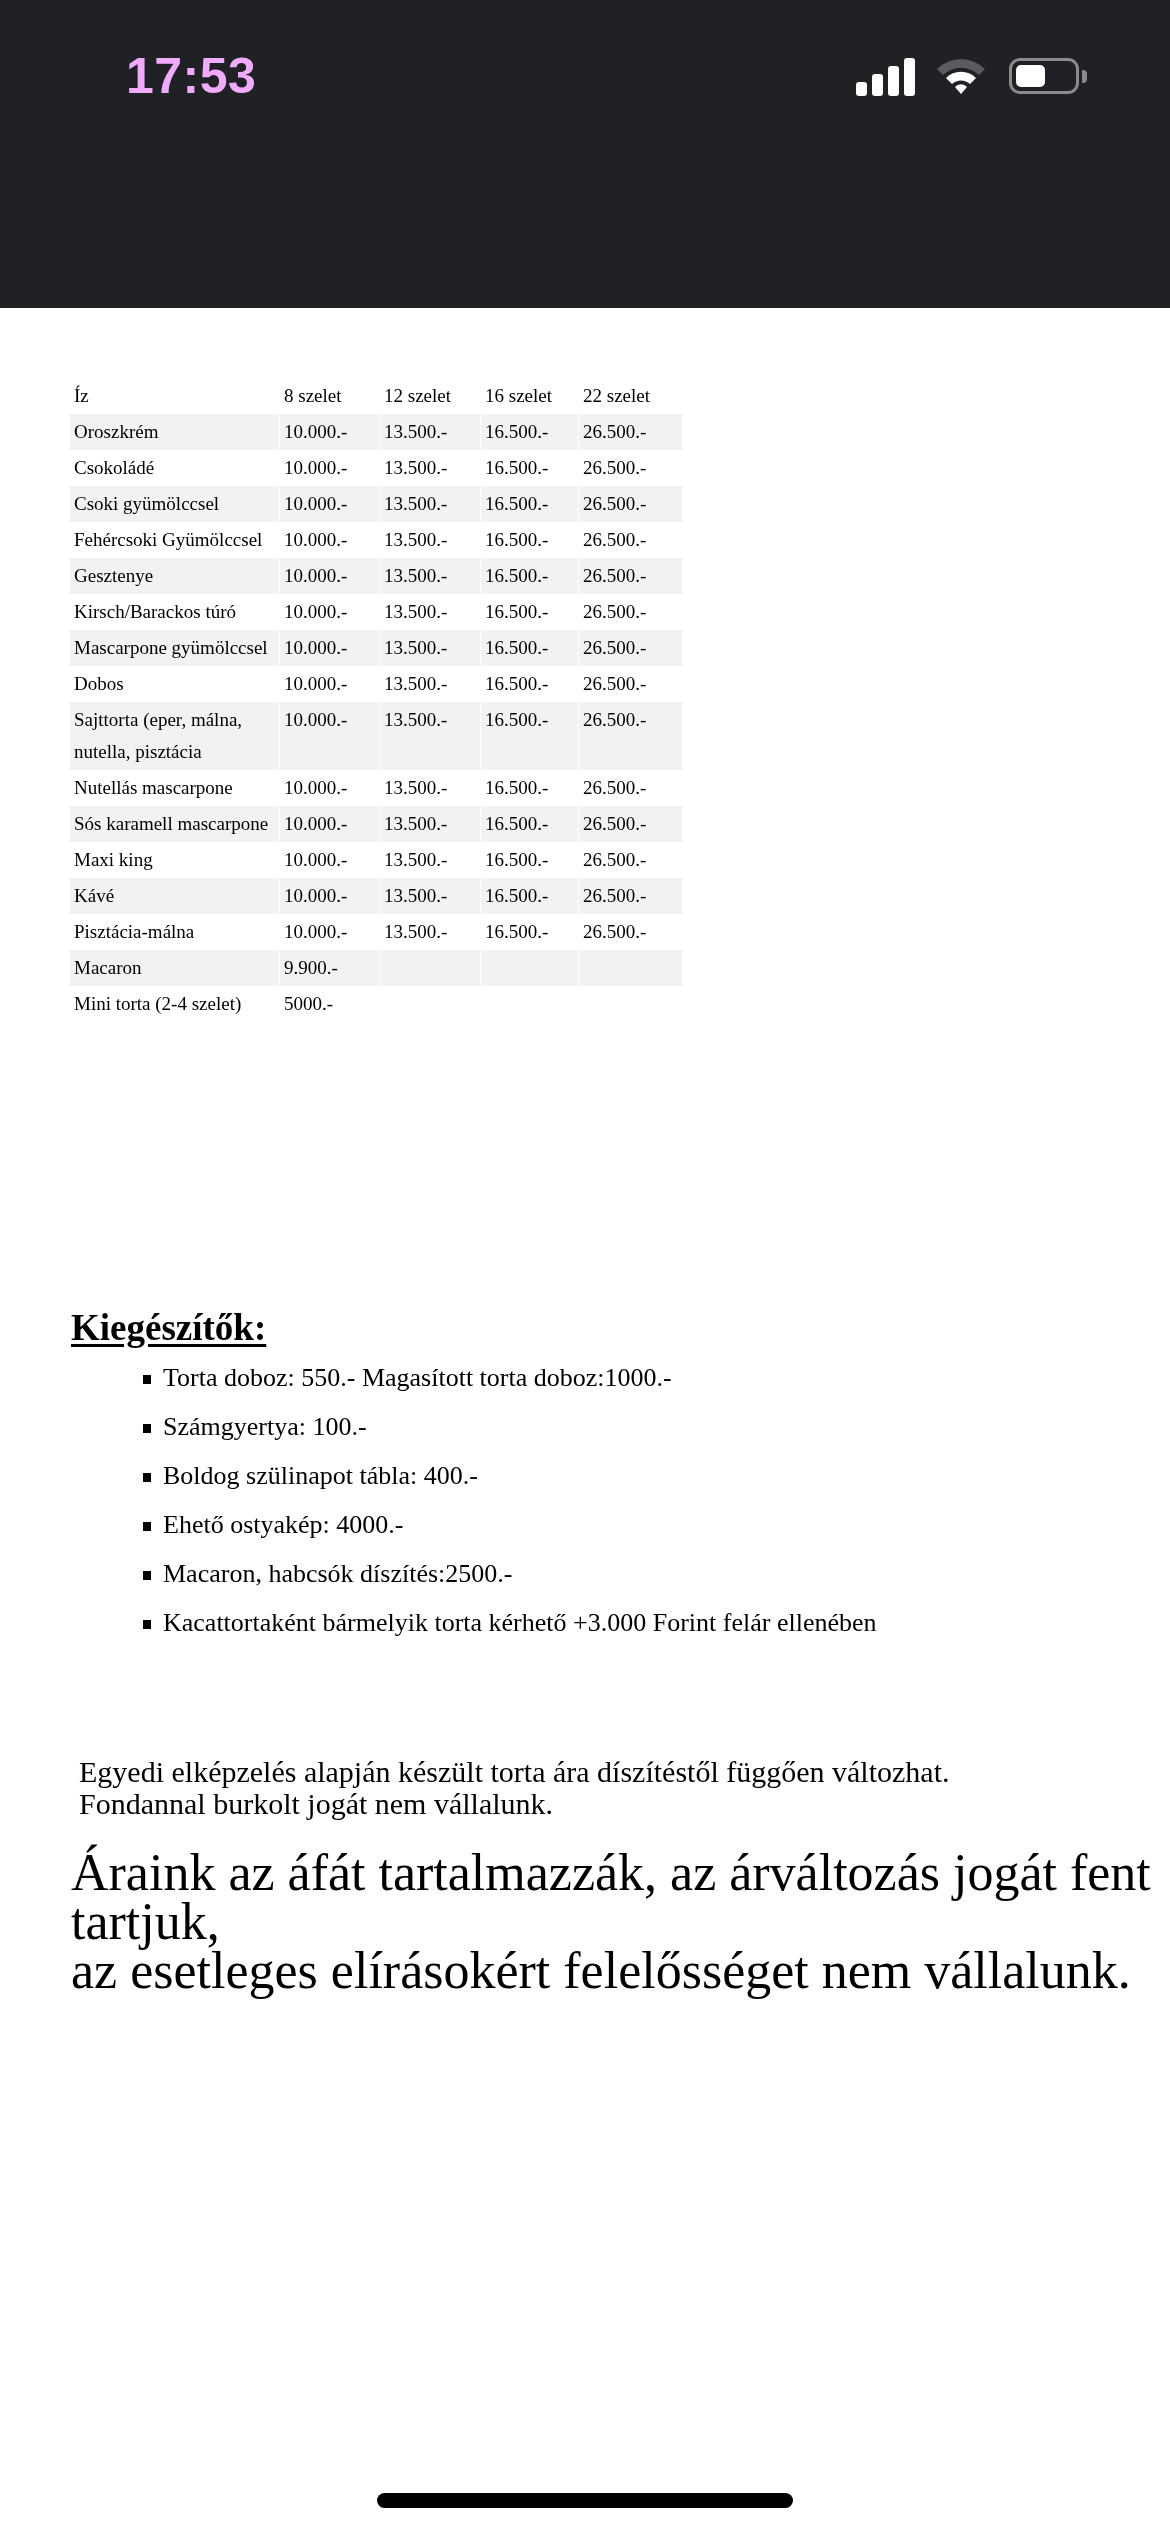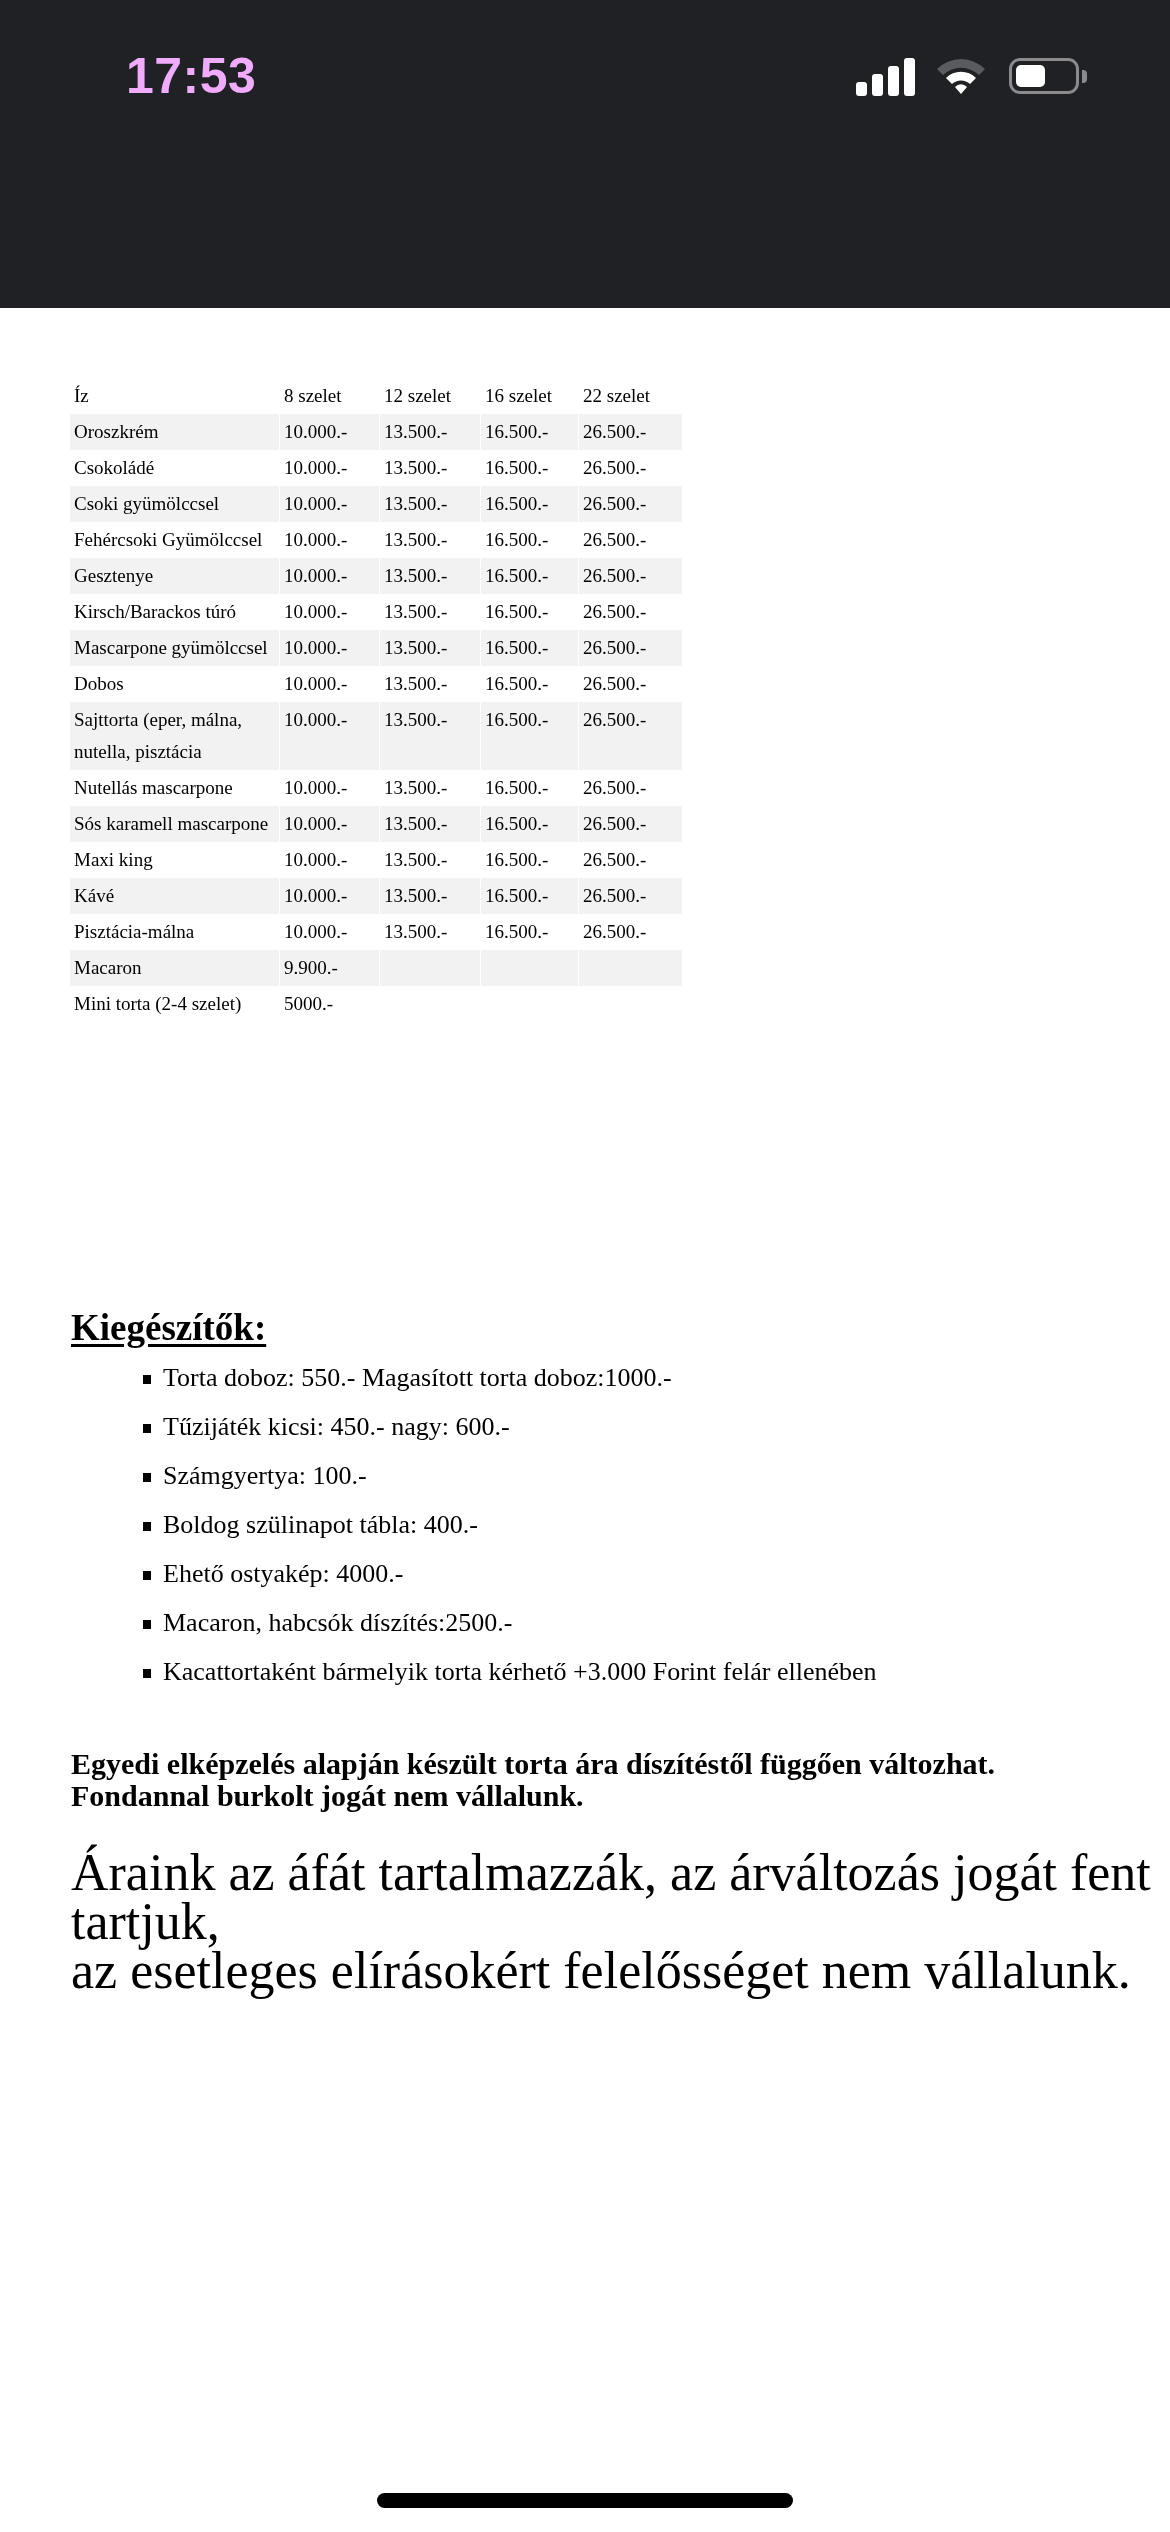--- a/index.html
+++ b/index.html
@@ -86,21 +86,21 @@
     position: relative;
     padding-left: 23px;
   }
   .bullet {
     position: absolute; left: 3px; top: 22px;
     width: 8px; height: 9px; background: #000;
   }
   .note {
     position: absolute; left: 71px; top: 1748px;
     font-size: 30px; line-height: 32px;
-    width: 1080px; margin: 0; font-weight: bold;
+    width: 1080px; margin: 8px;
   }
   .note p { margin: 0; }
   .disclaimer {
     position: absolute; left: 71px; top: 1848px;
     font-size: 52px; line-height: 49px;
     width: 1080px; margin: 0;
   }
   .disclaimer p { margin: 0; }
 
   
@@ -258,21 +258,21 @@
         <td class="col-2"></td>
         <td class="col-3"></td>
         <td class="col-4"></td>
       </tr>
     </tbody>
 </table>
 
 <h2 class="extras-title">Kiegészítők:</h2>
 <ul class="extras-list" id="extras-list">
     <li><span class="bullet"></span><span>Torta doboz: 550.- Magasított torta doboz:1000.-</span></li>
-    <li><span class="bullet"></span><span>Tűzijáték kicsi: 450.- nagy: 600.-</span></li>
+    <li><span class="bullet"></span></li>
     <li><span class="bullet"></span><span>Számgyertya: 100.-</span></li>
     <li><span class="bullet"></span><span>Boldog szülinapot tábla: 400.-</span></li>
     <li><span class="bullet"></span><span>Ehető ostyakép: 4000.-</span></li>
     <li><span class="bullet"></span><span>Macaron, habcsók díszítés:2500.-</span></li>
     <li><span class="bullet"></span><span>Kacattortaként bármelyik torta kérhető +3.000 Forint felár ellenében</span></li>
   </ul>
 
 <div class="note">
   <p>Egyedi elképzelés alapján készült torta ára díszítéstől függően változhat.</p>
   <p>Fondannal burkolt jogát nem vállalunk.</p>

